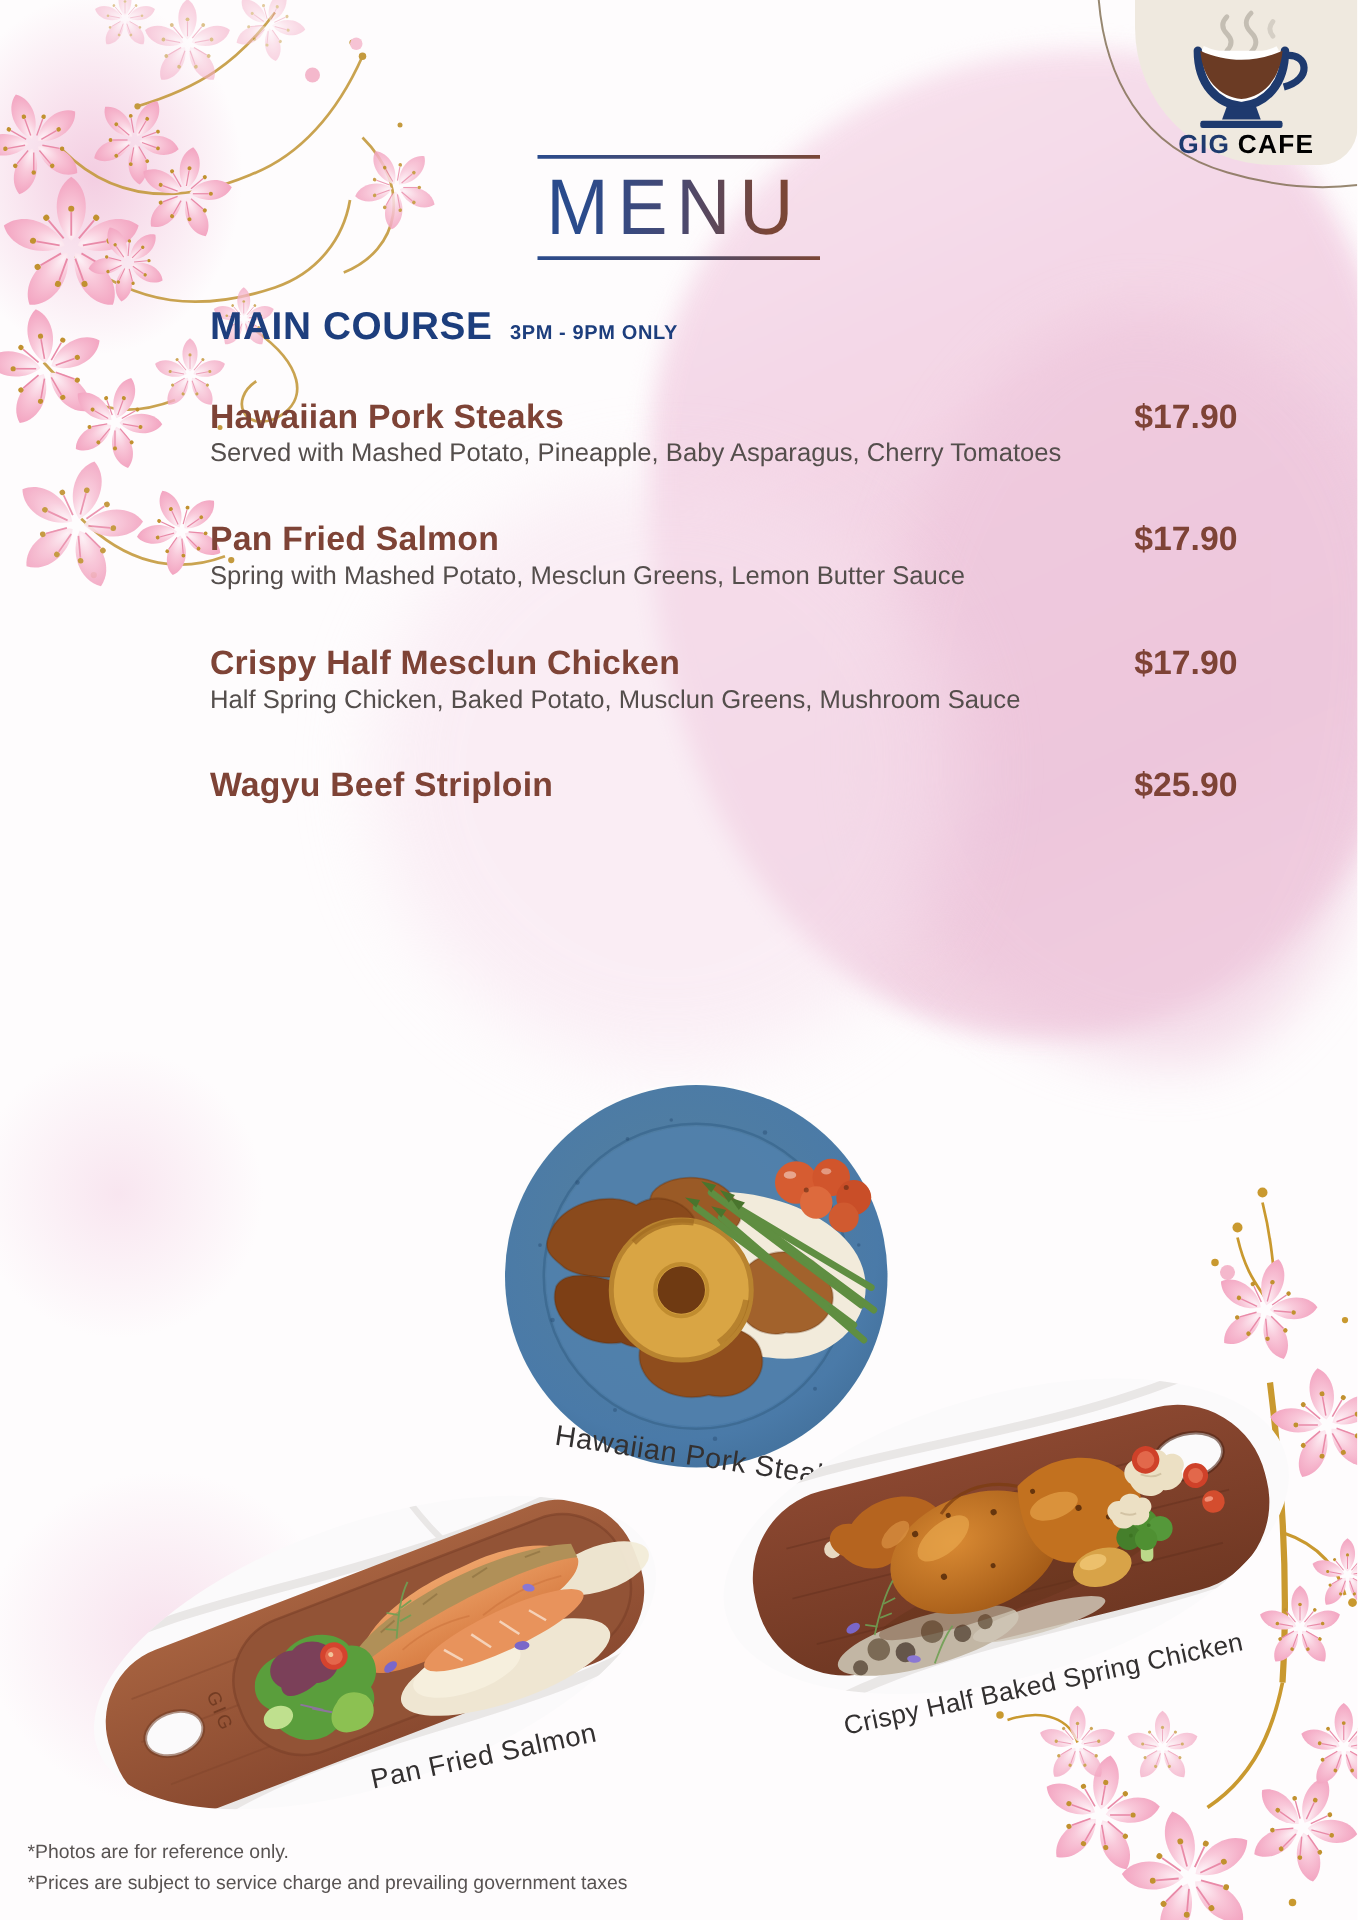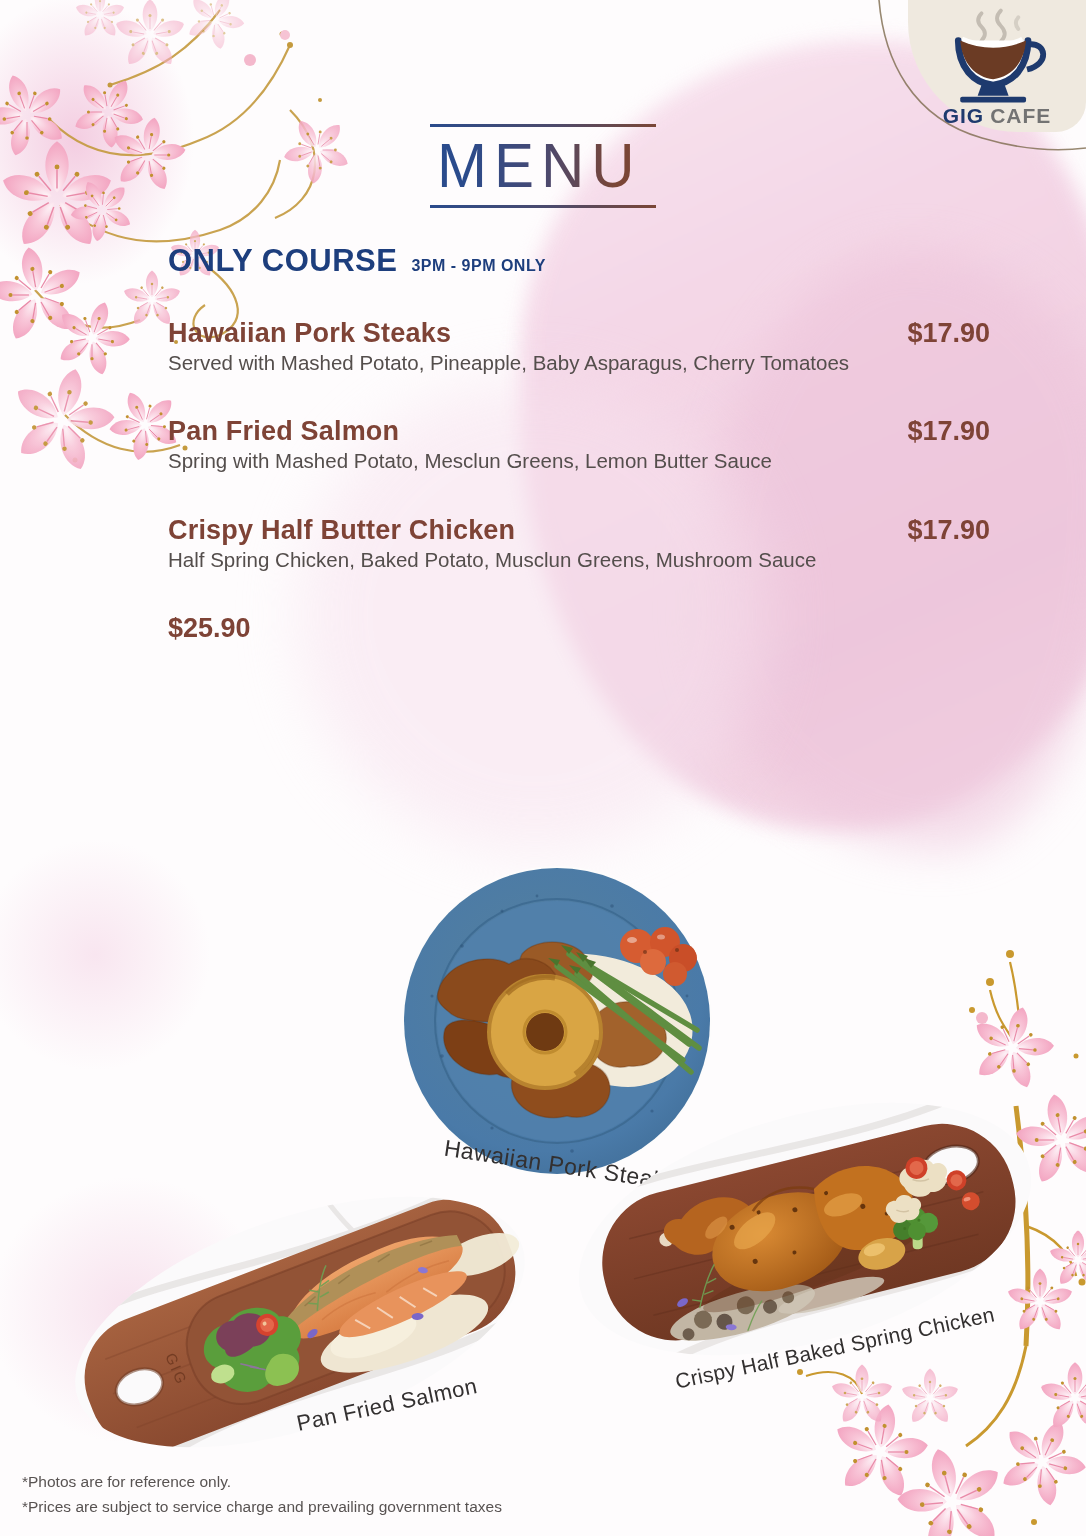--- a/index.html
+++ b/index.html
@@ -44,21 +44,21 @@
   .decor{position:absolute; z-index:1; pointer-events:none;}
   
   .logo-card{
     position:absolute; top:0; right:0; width:178px; height:132px;
     background:#efe9df; border-radius:0 0 30px 110px; z-index:2;
     display:flex; flex-direction:column; align-items:center; justify-content:flex-start;
   }
   .logo-card svg{margin-top:6px;}
   .brand-text{font-size:21px; font-weight:bold; letter-spacing:1px; margin-top:-2px;}
   .brand-text .primary{color:#1e3a6e;}
-  .brand-text .secondary{color:#737373; margin-left:6px;}
+  .brand-text .secondary{color:#000000; margin-left:6px;}
   .corner-line{position:absolute; top:0; right:0; z-index:2;}
   
   .menu-title{position:absolute; left:50%; top:124px; transform:translateX(-50%);
     width:226px; z-index:2;}
   .menu-rule{height:3px; background:linear-gradient(90deg,#2a4b8c 0%,#4d4a6b 55%,#7a4636 100%);}
   .menu-word{
     display:block; font-size:60px; line-height:78px; letter-spacing:7px; text-indent:7px;
     font-weight:100; transform:scaleY(1.05);
     background:linear-gradient(90deg,#2a4b8c 15%,#464974 48%,#7a4636 82%);
     -webkit-background-clip:text; background-clip:text; color:transparent;
@@ -252,47 +252,48 @@
     </div>
   </div>
 
   <div class="menu-title">
     <div class="menu-rule"></div>
     <span class="menu-word">MENU</span>
     <div class="menu-rule"></div>
   </div>
 
   <div class="section-heading">
-    <span class="main">ONLY COURSE</span><span class="hours">3PM - 9PM ONLY</span>
+    <span class="main">MAIN COURSE</span><span class="hours">3PM - 9PM ONLY</span>
   </div>
 
   <div class="items">
     <div class="item">
       <div class="item-row">
         <span class="item-name">Hawaiian Pork Steaks</span>
         <span class="item-price">$17.90</span>
       </div>
       <div class="item-desc">Served with Mashed Potato, Pineapple, Baby Asparagus, Cherry Tomatoes</div>
     </div>
     <div class="item">
       <div class="item-row">
         <span class="item-name">Pan Fried Salmon</span>
         <span class="item-price">$17.90</span>
       </div>
       <div class="item-desc">Spring with Mashed Potato, Mesclun Greens, Lemon Butter Sauce</div>
     </div>
     <div class="item">
       <div class="item-row">
-        <span class="item-name">Crispy Half Butter Chicken</span>
+        <span class="item-name">Crispy Half Mesclun Chicken</span>
         <span class="item-price">$17.90</span>
       </div>
       <div class="item-desc">Half Spring Chicken, Baked Potato, Musclun Greens, Mushroom Sauce</div>
     </div>
     <div class="item">
       <div class="item-row">
+        <span class="item-name">Wagyu Beef Striploin</span>
         <span class="item-price">$25.90</span>
       </div>
     </div>
   </div>
 
   <div class="photo photo-circle">
     <svg width="310" height="310" viewBox="0 0 310 310">
       <defs>
         <radialGradient id="plateG" cx="45%" cy="40%" r="75%">
           <stop offset="0%" stop-color="#55809c"></stop>

